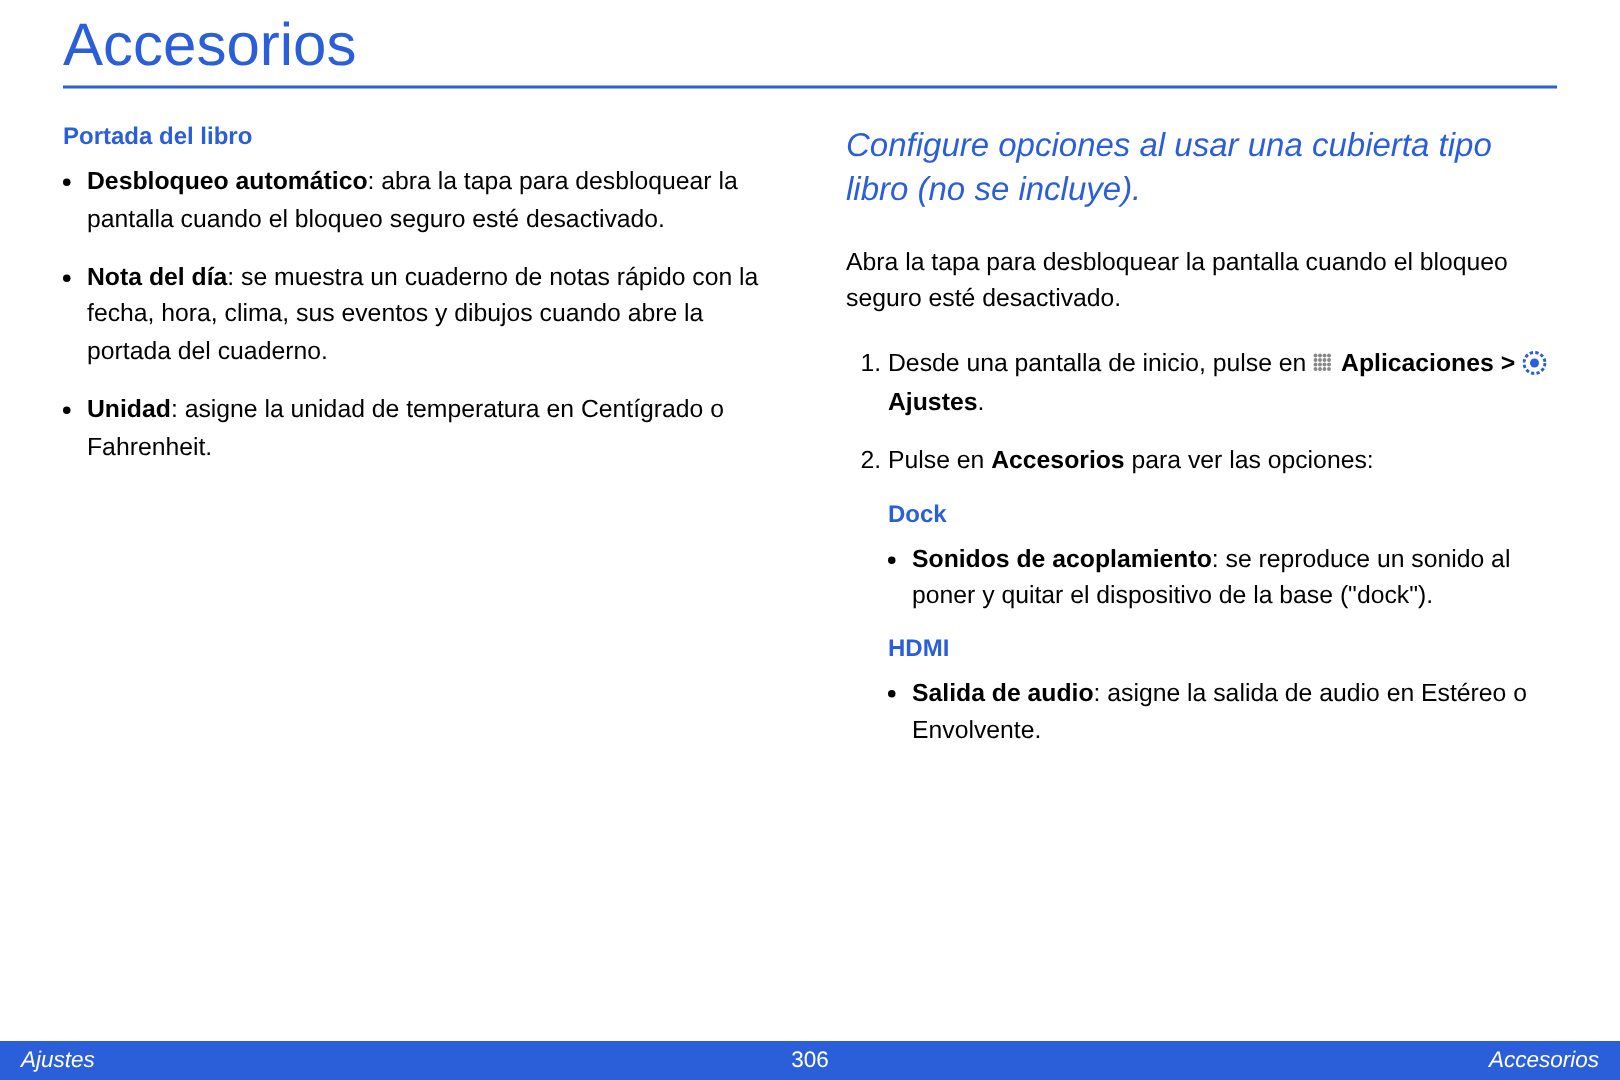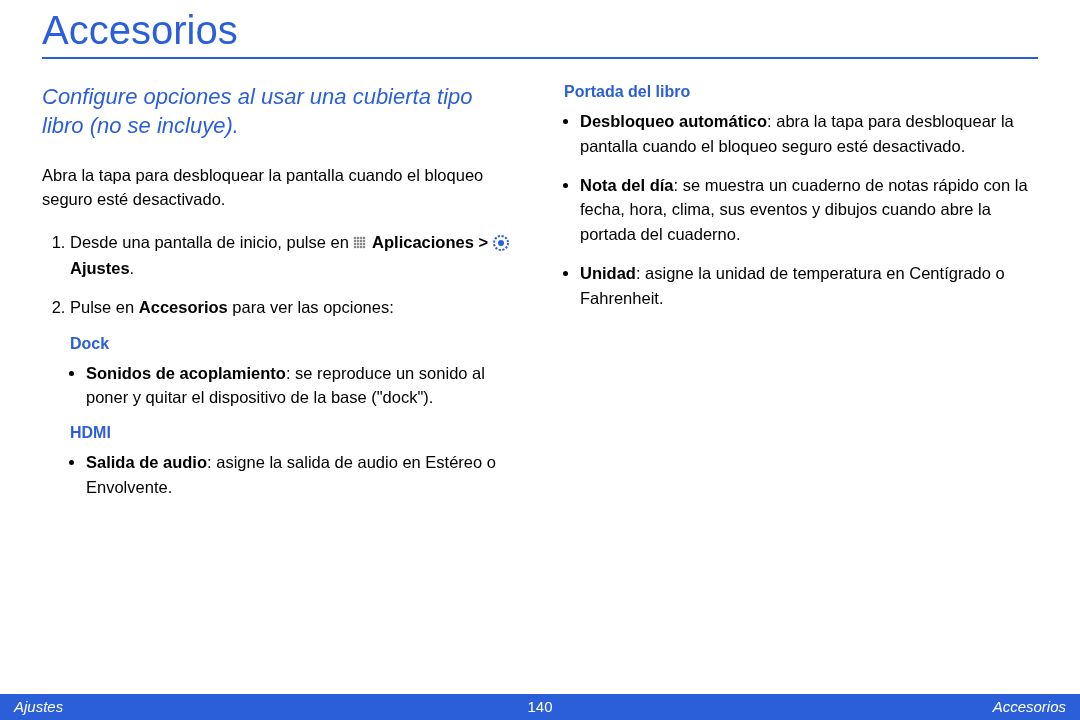--- a/index.html
+++ b/index.html
@@ -97,20 +97,35 @@
   </style>
 </head>
 <body>
 
 <div class="page">
   <h1 class="title">Accesorios</h1>
 
   <div class="columns">
 
     <div class="col">
+      <div class="section-label right">Portada del libro</div>
+      <ul class="bullets right">
+        <li>
+          <b>Desbloqueo automático</b><span>: abra la tapa para desbloquear la pantalla cuando el bloqueo seguro esté desactivado.</span>
+        </li>
+        <li>
+          <b>Nota del día</b><span>: se muestra un cuaderno de notas rápido con la fecha, hora, clima, sus eventos y dibujos cuando abre la portada del cuaderno.</span>
+        </li>
+        <li>
+          <b>Unidad</b><span>: asigne la unidad de temperatura en Centígrado o Fahrenheit.</span>
+        </li>
+      </ul>
+    </div>
+
+    <div class="col">
       <div class="subtitle">Configure opciones al usar una cubierta tipo libro (no se incluye).</div>
 
       <p class="intro">Abra la tapa para desbloquear la pantalla cuando el bloqueo seguro esté desactivado.</p>
 
       <ol class="steps">
         <li>
           <span>Desde una pantalla de inicio, pulse en </span><span class="icon-apps"><svg viewBox="0 0 14 14" width="14" height="14">
             <g fill="#888">
               <circle cx="2" cy="2" r="1.3"></circle>
                   <circle cx="5" cy="2" r="1.3"></circle>
@@ -147,35 +162,20 @@
         </li>
       </ul>
 
       <div class="section-label">HDMI</div>
       <ul class="bullets">
         <li>
           <b>Salida de audio</b><span>: asigne la salida de audio en Estéreo o Envolvente.</span>
         </li>
       </ul>
     </div>
-
-    <div class="col">
-      <div class="section-label right">Portada del libro</div>
-      <ul class="bullets right">
-        <li>
-          <b>Desbloqueo automático</b><span>: abra la tapa para desbloquear la pantalla cuando el bloqueo seguro esté desactivado.</span>
-        </li>
-        <li>
-          <b>Nota del día</b><span>: se muestra un cuaderno de notas rápido con la fecha, hora, clima, sus eventos y dibujos cuando abre la portada del cuaderno.</span>
-        </li>
-        <li>
-          <b>Unidad</b><span>: asigne la unidad de temperatura en Centígrado o Fahrenheit.</span>
-        </li>
-      </ul>
-    </div>
   </div>
 </div>
 
 <div class="footer">
   <span class="left">Ajustes</span>
-  <span class="center">140</span>
+  <span class="center">306</span>
   <span class="right">Accesorios</span>
 </div>
 
 </body></html>

